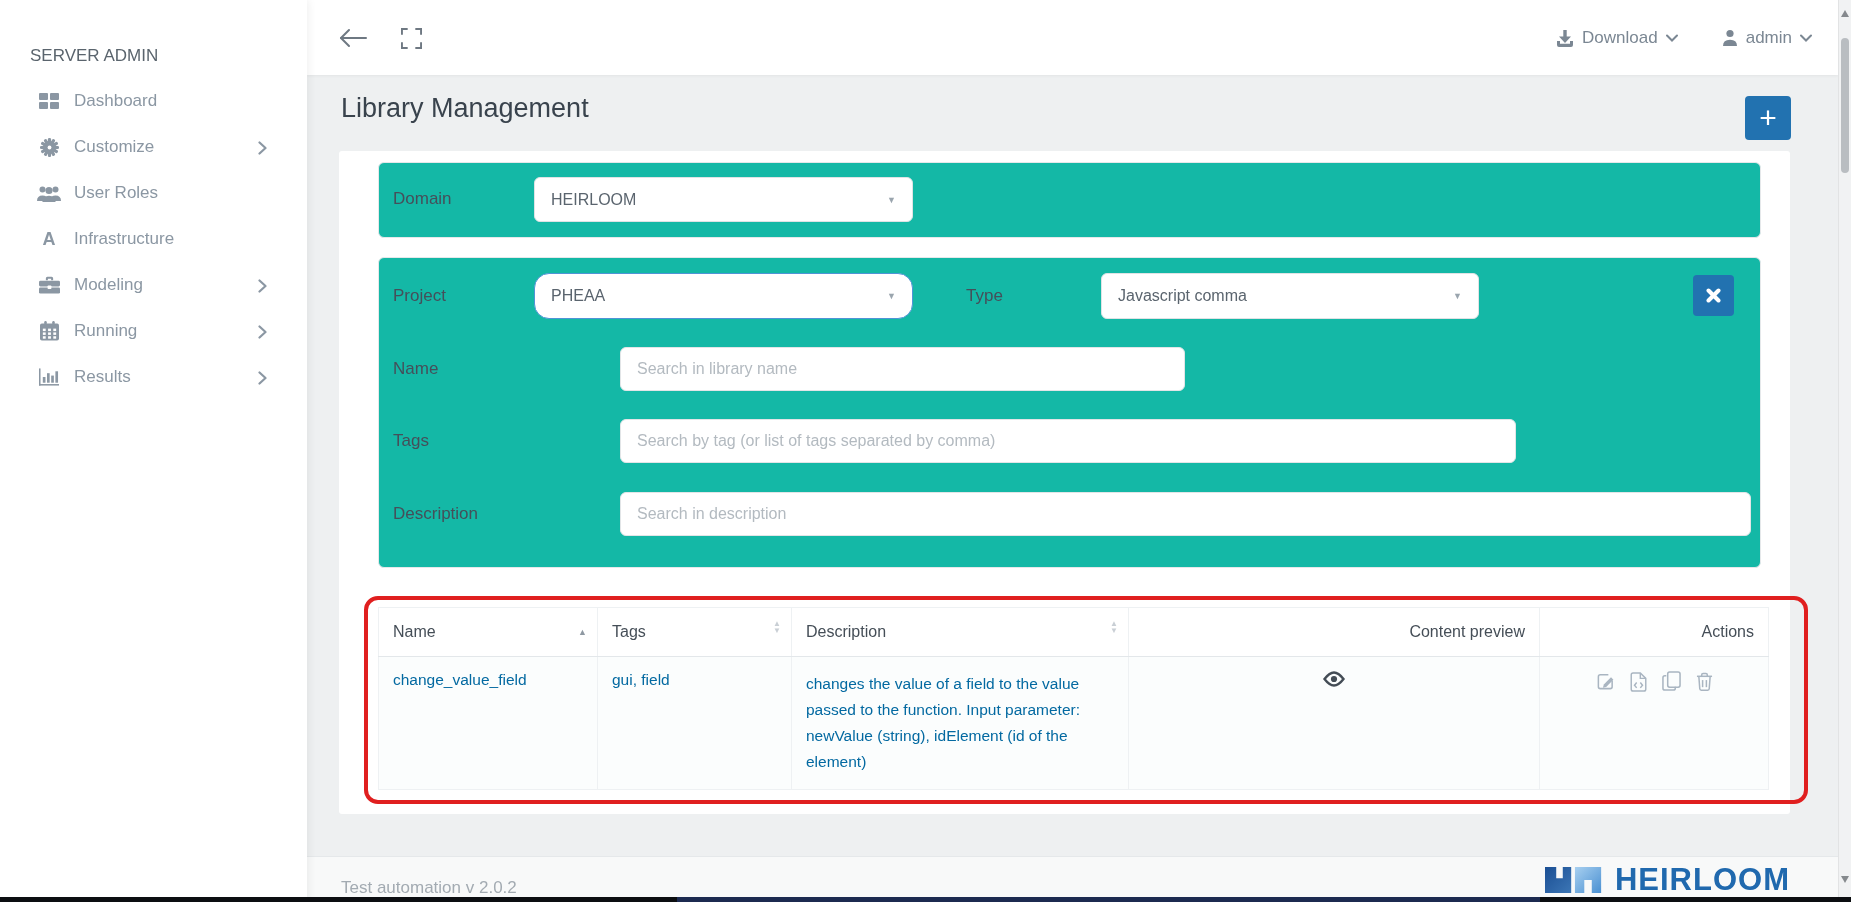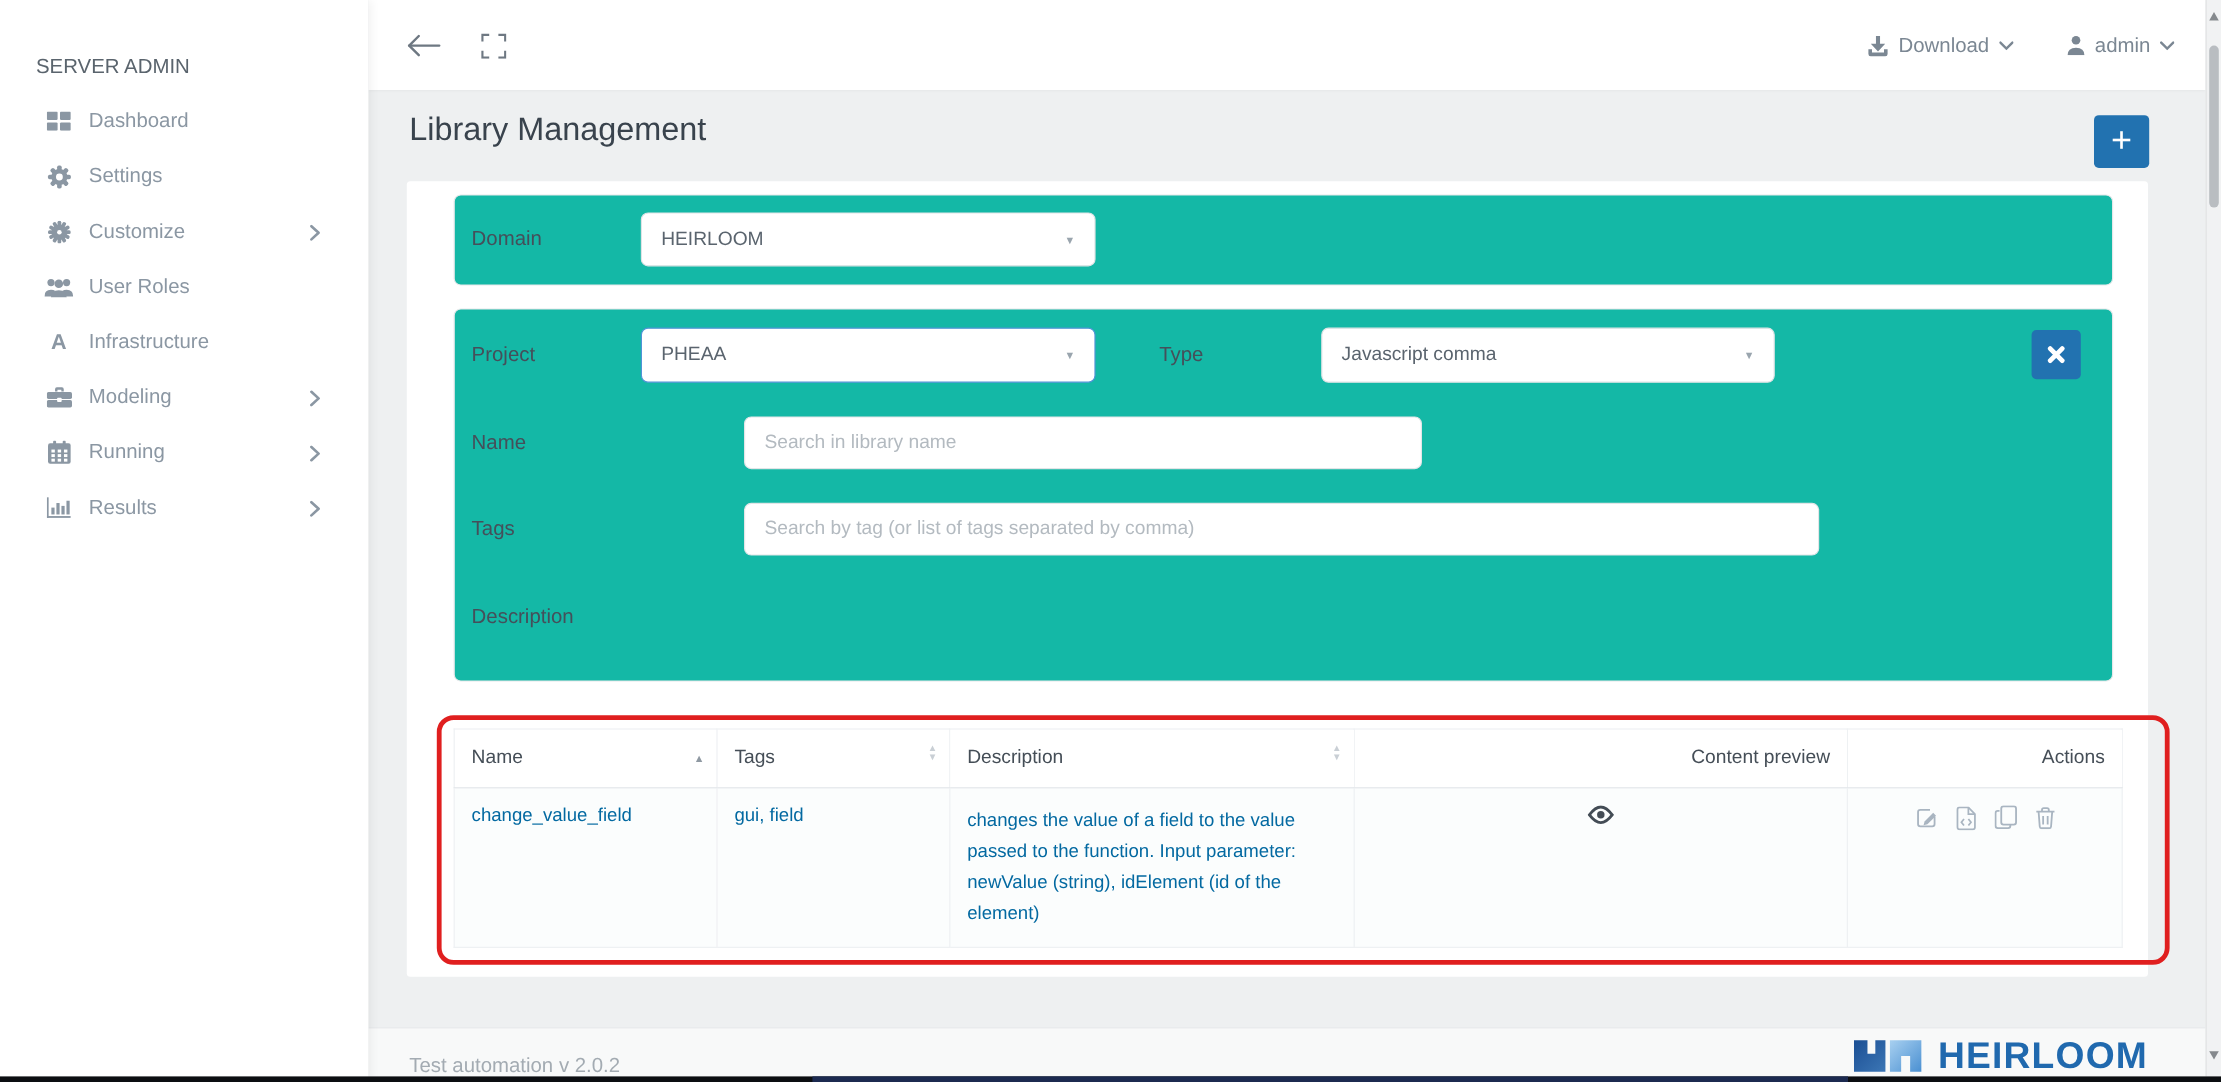--- a/index.html
+++ b/index.html
@@ -31,21 +31,21 @@
   .add-btn{position:absolute;left:1745px;top:96px;width:46px;height:44px;background:#2272b0;border:none;
            border-radius:4px;color:#fff;font-size:30px;line-height:40px;cursor:pointer;z-index:2;}
   .card{position:absolute;left:339px;top:151px;width:1451px;height:663px;background:#fff;border-radius:3px;z-index:1;}
   .box{position:absolute;border:1px solid #e5e8ea;border-radius:6px;background:#14b8a6;}
   .box-domain{left:39px;top:11px;width:1381px;height:74px;}
   .box-filter{left:39px;top:106px;width:1381px;height:309px;}
   .f-label{position:absolute;color:#454f5a;font-size:17px;}
   .select{position:absolute;border:1px solid #dfe3e5;border-radius:6px;background:#fff;display:flex;
           align-items:center;padding:0 16px;color:#5a646e;font-size:16px;cursor:pointer;}
   .select .caret{margin-left:auto;font-size:9px;color:#9aa5ae;}
-  .select.focused{border-color:#4f94d6;}
+  .select.focused{border-color:#4f94d6;border-radius:15px;}
   .t-input{position:absolute;border:1px solid #e2e5e7;border-radius:6px;background:#fff;font-size:16px;
            color:#5a646e;padding:16px 16px;font-family:"Liberation Sans",sans-serif;box-sizing:border-box;}
   .t-input::placeholder{color:#b3bac0;}
   .clear-btn{position:absolute;left:1314px;top:17px;width:41px;height:41px;background:#2272b0;border:none;
              border-radius:4px;display:flex;align-items:center;justify-content:center;cursor:pointer;}
 
   
   .tbl{position:absolute;left:39px;top:456px;width:1390px;border-collapse:collapse;table-layout:fixed;}
   .tbl th{height:48px;border:1px solid #eef1f3;border-bottom:1px solid #e3e7ea;color:#454e57;font-size:16px;
           font-weight:500;text-align:left;padding:0 14px;position:relative;cursor:pointer;background:#fff;}
@@ -93,33 +93,20 @@
       <div class="side-item">
         <span class="ic">
           <svg width="20" height="16" viewBox="0 0 20 16" fill="#8b97a3">
               <rect x="0" y="0" width="9" height="7" rx="1"></rect>
               <rect x="11" y="0" width="9" height="7" rx="1"></rect>
               <rect x="0" y="9" width="9" height="7" rx="1"></rect>
               <rect x="11" y="9" width="9" height="7" rx="1"></rect>
             </svg>
         </span>
         <span>Dashboard</span>
-      </div>
-      <div class="side-item">
-        <span class="ic">
-          <svg width="21" height="21" viewBox="0 0 22 22" fill="#8b97a3">
-              <rect x="9" y="1" width="4" height="20" rx="1.5"></rect>
-              <rect x="9" y="1" width="4" height="20" rx="1.5" transform="rotate(45 11 11)"></rect>
-              <rect x="9" y="1" width="4" height="20" rx="1.5" transform="rotate(90 11 11)"></rect>
-              <rect x="9" y="1" width="4" height="20" rx="1.5" transform="rotate(135 11 11)"></rect>
-              <circle cx="11" cy="11" r="7"></circle>
-              <circle cx="11" cy="11" r="3" fill="#fff"></circle>
-            </svg>
-        </span>
-        <span>Settings</span>
       </div>
       <div class="side-item">
         <span class="ic">
           <svg width="19" height="19" viewBox="0 0 22 22" fill="#8b97a3">
               <rect x="9.2" y="0" width="3.6" height="22" rx="1.5"></rect>
               <rect x="9.2" y="0" width="3.6" height="22" rx="1.5" transform="rotate(30 11 11)"></rect>
               <rect x="9.2" y="0" width="3.6" height="22" rx="1.5" transform="rotate(60 11 11)"></rect>
               <rect x="9.2" y="0" width="3.6" height="22" rx="1.5" transform="rotate(90 11 11)"></rect>
               <rect x="9.2" y="0" width="3.6" height="22" rx="1.5" transform="rotate(120 11 11)"></rect>
               <rect x="9.2" y="0" width="3.6" height="22" rx="1.5" transform="rotate(150 11 11)"></rect>
@@ -278,20 +265,21 @@
           </svg>
       </button>
 
       <span class="f-label" style="left:14px;top:89px;line-height:44px;">Name</span>
       <input class="t-input" style="left: 241px; top: 89px; width: 565px; height: 44px;" placeholder="Search in library name">
 
       <span class="f-label" style="left:14px;top:161px;line-height:44px;">Tags</span>
       <input class="t-input" style="left: 241px; top: 161px; width: 896px; height: 44px;" placeholder="Search by tag (or list of tags separated by comma)">
 
       <span class="f-label" style="left:14px;top:234px;line-height:44px;">Description</span>
+      <input class="t-input" style="left: 241px; top: 234px; width: 1131px; height: 44px;" placeholder="Search in description">
     </div>
 
     <table class="tbl">
       <colgroup>
           <col style="width:219px">
           <col style="width:194px">
           <col style="width:337px">
           <col style="width:411px">
           <col style="width:229px">
         </colgroup>

